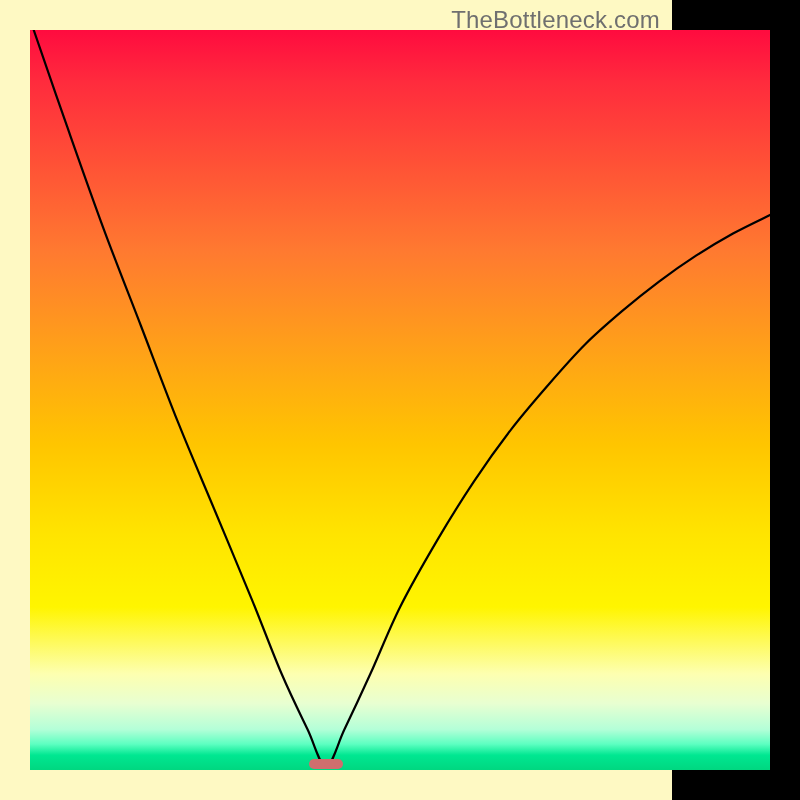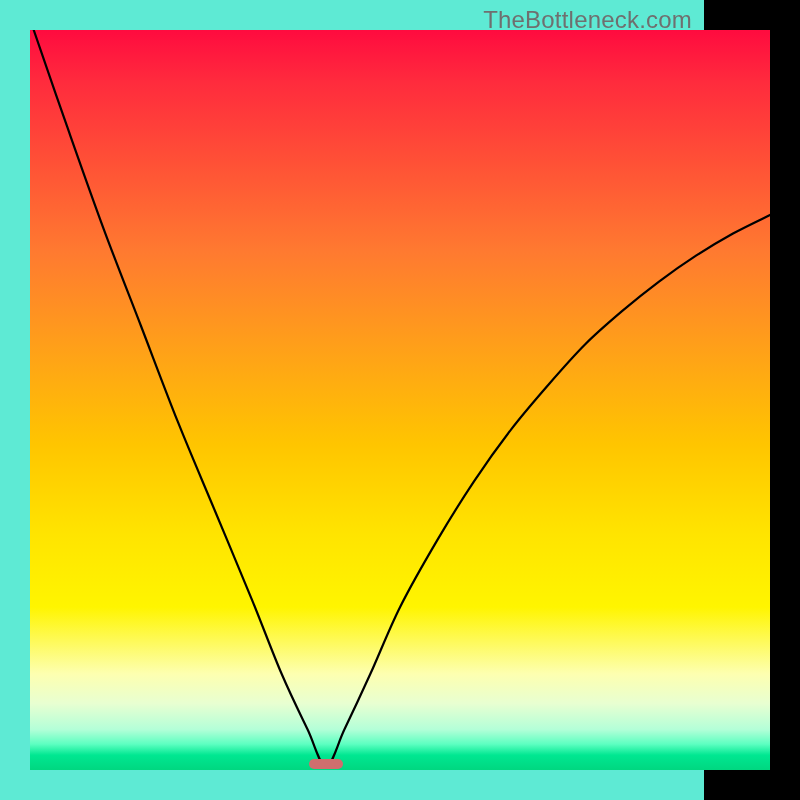--- a/index.html
+++ b/index.html
@@ -10,22 +10,21 @@
     overflow: hidden;
     background: #000;
     font-family: Arial, Helvetica, sans-serif;
   }
   .frame {
     position: absolute;
     left: 0;
     top: 0;
     width: 672px;
     height: 800px;
-    background: #5eead4;
-    padding-left: 32px;
+    background: #fef9c3;
   }
   .plot {
     position: absolute;
     left: 30px;
     top: 30px;
     width: 740px;
     height: 740px;
     overflow: hidden;
   }
   .gradient-bg {

